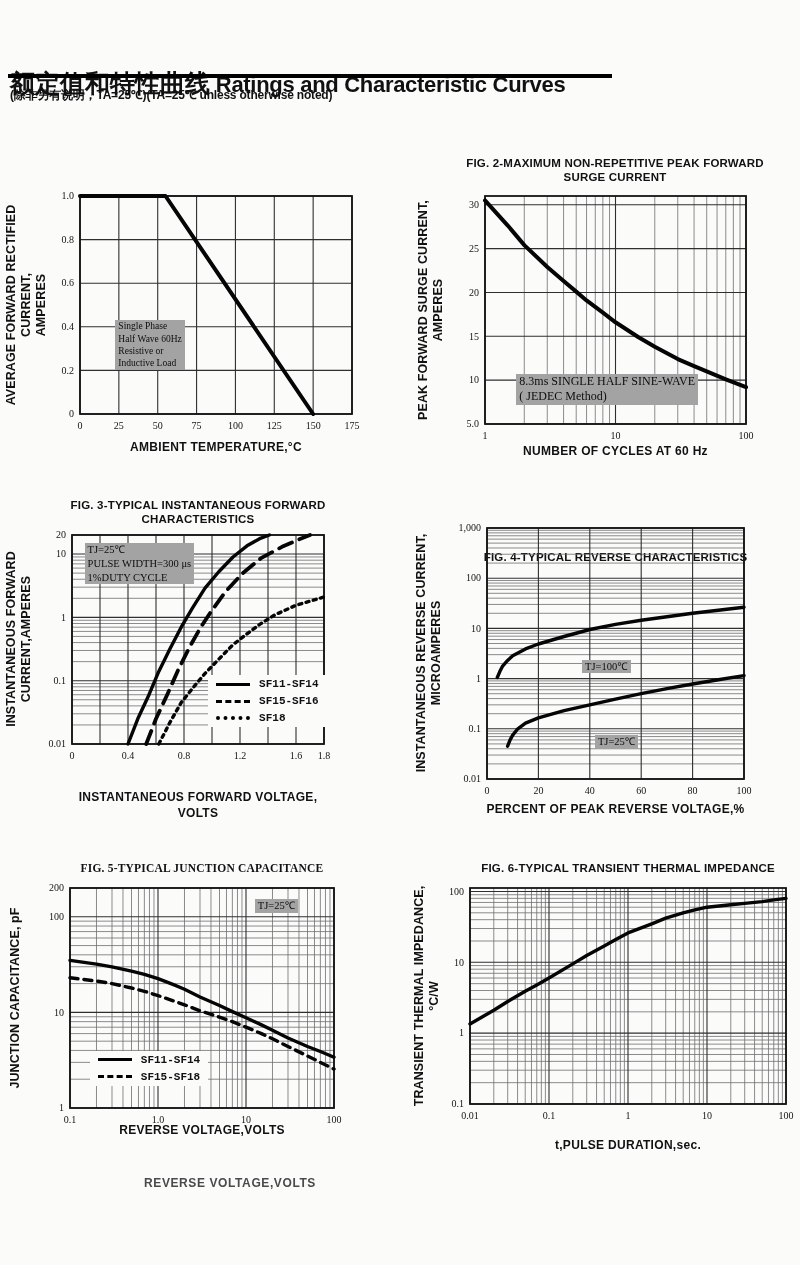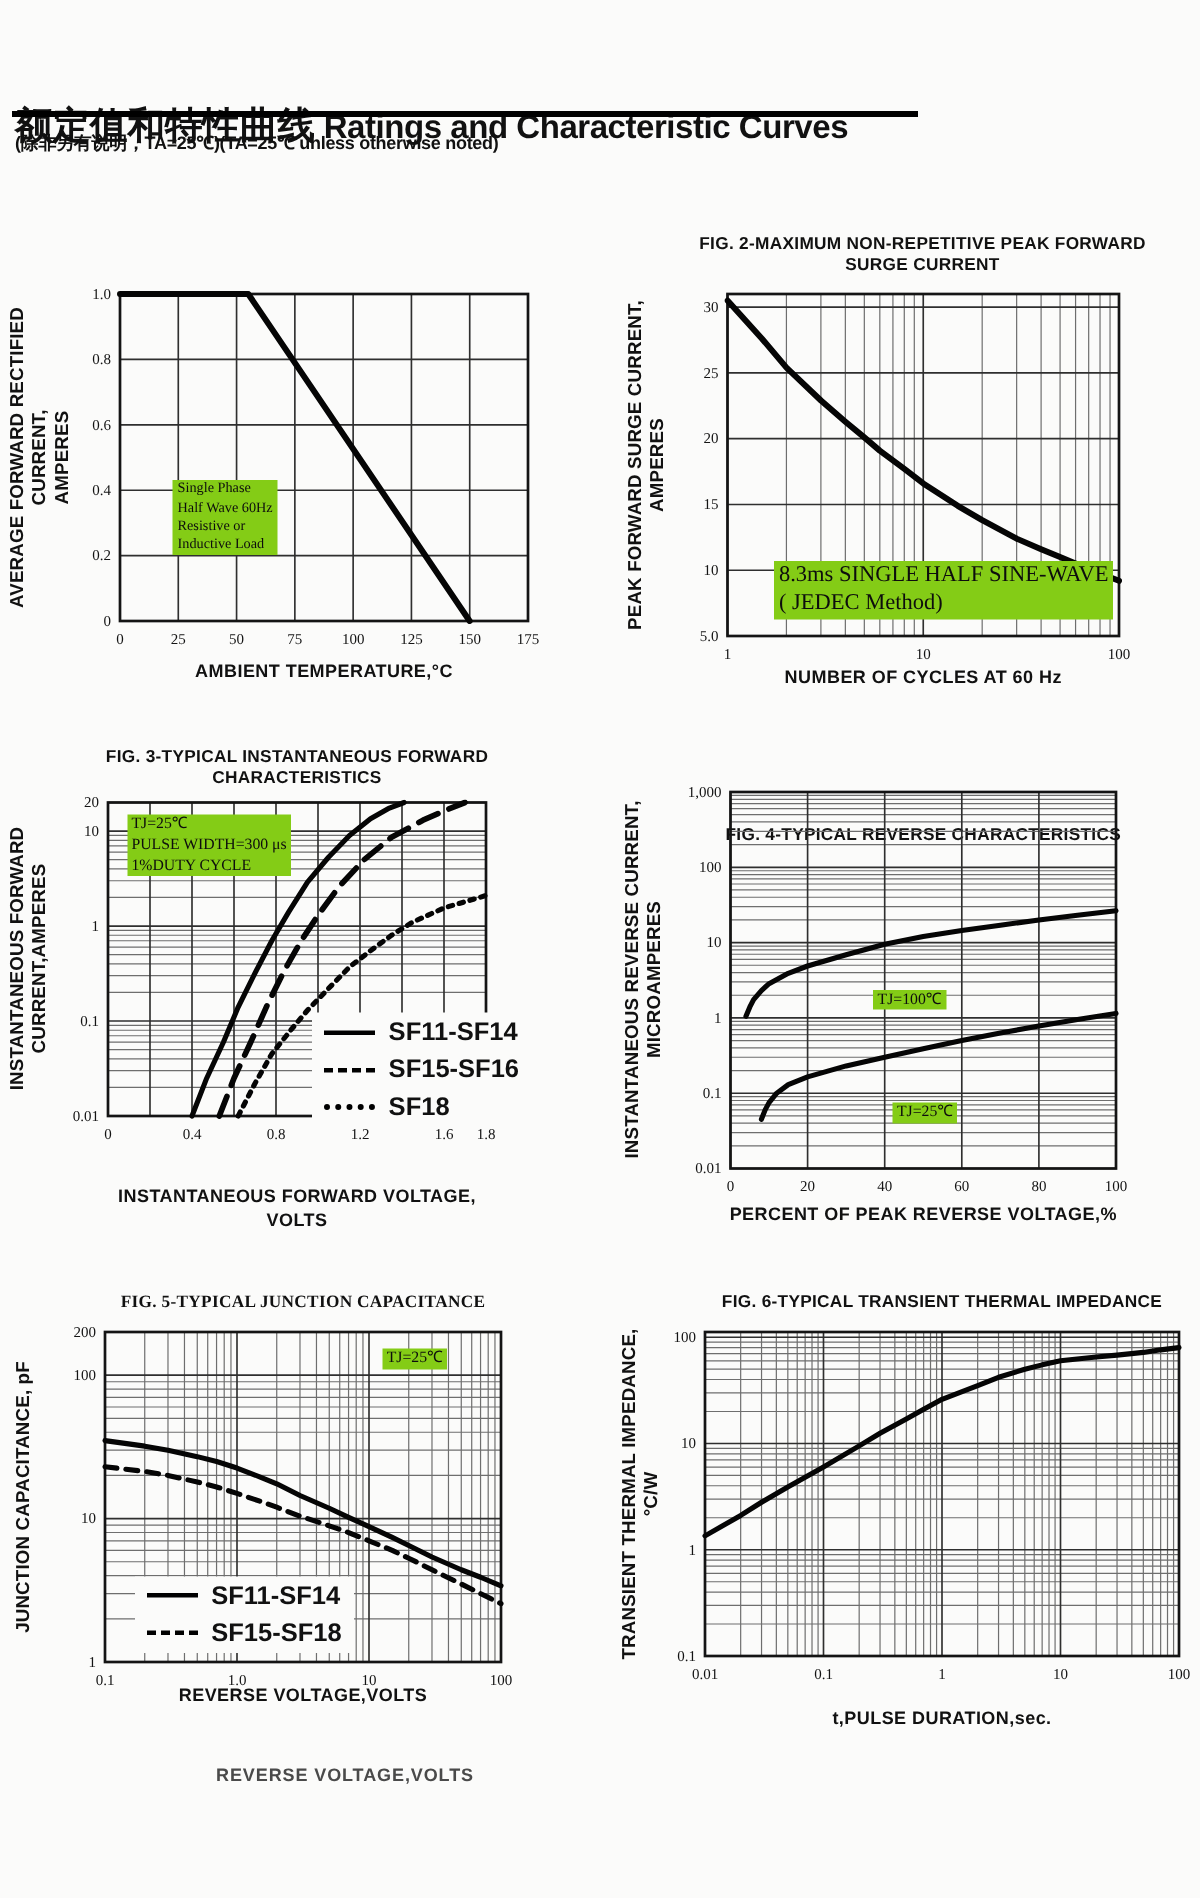--- a/index.html
+++ b/index.html
@@ -19,29 +19,29 @@
     white-space:pre-line;line-height:1.25;letter-spacing:.2px;}
   .xlab{position:absolute;font-size:12px;font-weight:bold;text-align:center;
     white-space:pre-line;line-height:1.3;letter-spacing:.3px;}
   .ylab{position:absolute;font-size:12.5px;font-weight:bold;text-align:center;
     white-space:pre-line;line-height:1.18;letter-spacing:.1px;height:32px;
     transform:rotate(-90deg);transform-origin:center;}
   .ylab.one{height:16px;}
   svg.plot{position:absolute;}
   svg text{font-family:"Liberation Serif",serif;font-size:10px;fill:#141414;}
   .overlay{position:absolute;}
-  .anno{position:absolute;background:#84cc16;font-family:"Liberation Serif",serif;
+  .anno{position:absolute;background:#a3a3a3;font-family:"Liberation Serif",serif;
     line-height:1.3;white-space:pre-line;padding:0 3px;color:#0d0d0d;}
   .legend{position:absolute;background:#fbfbfa;padding:3px 8px;display:flex;flex-direction:column;gap:5px;}
   .leg-row{display:flex;align-items:center;gap:9px;}
   .leg-sw{width:34px;height:0;border-top:3px solid #000;}
   .leg-sw.s-dashed{border-top-style:dashed;}
   .leg-sw.s-dashshort{border-top-style:dashed;}
   .leg-sw.s-dotted{border-top:4px dotted #000;}
-  .leg-lab{font-family:Liberation Sans, sans-serif;font-weight:bold;font-size:17px;white-space:nowrap;}
+  .leg-lab{font-family:Liberation Mono, monospace;font-weight:bold;font-size:11px;white-space:nowrap;}
   .stray{position:absolute;left:110px;top:1176px;width:240px;text-align:center;
     font-size:12px;font-weight:bold;color:#4a4a4a;letter-spacing:.6px;}
 </style>
 </head>
 <body>
 
 <h1 class="hdr-title"><span class="cn">额定值和特性曲线</span><span class="en"> Ratings and Characteristic Curves</span></h1>
 <div class="hdr-rule"></div>
 <div class="hdr-sub">(除非另有说明，TA=25℃)(TA=25℃  unless otherwise noted)</div>
 
@@ -136,21 +136,21 @@
       <text x="40" y="201.35384615384615" text-anchor="end">10</text>
       <text x="40" y="157.5076923076923" text-anchor="end">15</text>
       <text x="40" y="113.66153846153848" text-anchor="end">20</text>
       <text x="40" y="69.81538461538462" text-anchor="end">25</text>
       <text x="40" y="25.969230769230773" text-anchor="end">30</text>
       <text x="46" y="257" text-anchor="middle">1</text>
       <text x="176.5" y="257" text-anchor="middle">10</text>
       <text x="307" y="257" text-anchor="middle">100</text>
     </svg>
   <div class="overlay" style="left:85px;top:56px;width:261px;height:228px;">
-      <div class="anno" style="left: 12%; top: 78%; font-size: 15px;">8.3ms SINGLE HALF SINE-WAVE
+      <div class="anno" style="left: 12%; top: 78%; font-size: 12px;">8.3ms SINGLE HALF SINE-WAVE
 ( JEDEC Method)</div>
     </div>
   <div class="xlab" style="left:85px;top:304px;width:261px;">NUMBER OF CYCLES AT 60 Hz</div>
 </section>
 
 <section class="fig" style="left:0;top:490px;width:400px;height:345px;">
   <h3 class="fig-title" style="left:38px;top:8px;width:320px;">FIG. 3-TYPICAL INSTANTANEOUS FORWARD
 CHARACTERISTICS</h3>
   <div class="ylab" style="width:240px;left:-100px;top:133px;">INSTANTANEOUS FORWARD
 CURRENT,AMPERES</div>

